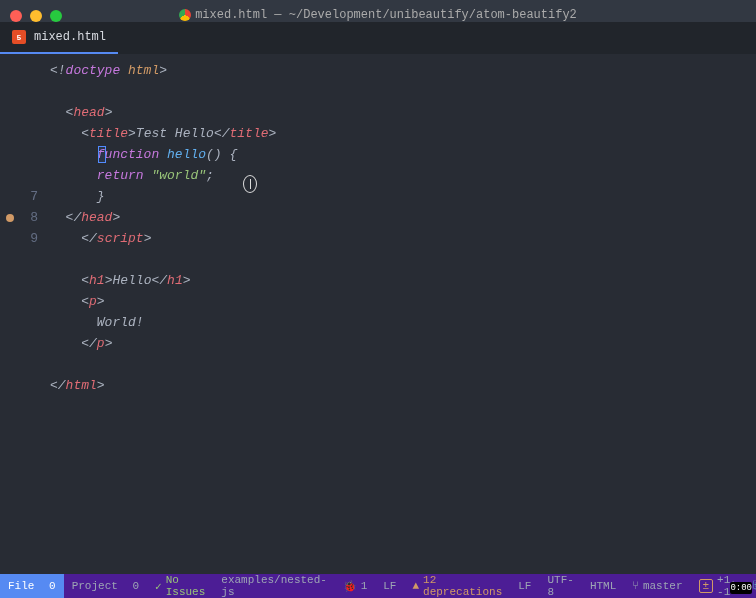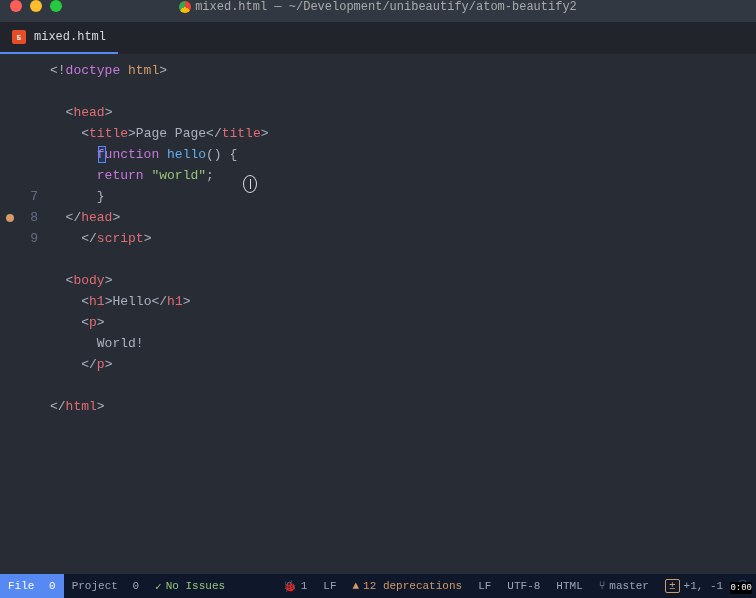--- a/index.html
+++ b/index.html
@@ -10,21 +10,21 @@
   color: #abb2bf;
   width: 756px;
   height: 598px;
   overflow: hidden;
   position: relative;
 }
 .titlebar {
   height: 22px;
   background: #323842;
   display: flex;
-  align-items: flex-start;
+  align-items: flex-end;
   position: relative;
 }
 .traffic-lights {
   display: flex;
   gap: 8px;
   padding-left: 10px;
   position: absolute;
   left: 0;
 }
 .traffic-light { width: 12px; height: 12px; border-radius: 50%; }
@@ -84,20 +84,21 @@
 .gutter-line {
   height: 21px;
   padding-right: 12px;
   color: #636d83;
   font-size: 13px;
   line-height: 21px;
 }
 .code-pane {
   flex: 1;
   padding-top: 6px;
+  font-style: italic;
 }
 .code-line {
   height: 21px;
   line-height: 21px;
   white-space: pre;
   font-size: 13px;
 }
 .git-dot {
   position: absolute;
   left: 6px;
@@ -136,21 +137,21 @@
   width: 1px;
   height: 10px;
   background: #ddd;
 }
 .status-bar {
   position: absolute;
   bottom: 0;
   left: 0;
   right: 0;
   height: 24px;
-  background: #0f172a;
+  background: #4c1d95;
   display: flex;
   align-items: center;
   font-size: 11px;
   color: #9da5b4;
 }
 .status-item {
   padding: 0 8px;
   display: flex;
   align-items: center;
   gap: 4px;
@@ -210,28 +211,27 @@
     <div class="gutter-line"></div>
     <div class="gutter-line"></div>
     <div class="gutter-line">7</div>
     <div class="gutter-line" style="position:relative"><span class="git-dot" style="top:7px"></span><span>8</span></div>
     <div class="gutter-line">9</div>
   </div>
   <div class="code-pane">
     <div class="code-line"><span class="c-bracket">&lt;!</span><span class="c-doctype">doctype</span><span class="c-attr"> html</span><span class="c-bracket">&gt;</span></div>
     <div class="code-line"></div>
     <div class="code-line">  <span class="c-bracket">&lt;</span><span class="c-tag">head</span><span class="c-bracket">&gt;</span></div>
-    <div class="code-line">    <span class="c-bracket">&lt;</span><span class="c-tag">title</span><span class="c-bracket">&gt;</span><span class="c-txt">Page Page</span><span class="c-bracket">&lt;/</span><span class="c-tag">title</span><span class="c-bracket">&gt;</span></div>
+    <div class="code-line">    <span class="c-bracket">&lt;</span><span class="c-tag">title</span><span class="c-bracket">&gt;</span><span class="c-txt">Test Hello</span><span class="c-bracket">&lt;/</span><span class="c-tag">title</span><span class="c-bracket">&gt;</span></div>
     <div class="code-line" style="position:relative">      <span class="cursor-box" style="left:48px; top:2px"></span><span class="c-kw">function</span><span class="c-fn"> hello</span><span class="c-txt">() {</span></div>
     <div class="code-line">      <span class="c-kw">return</span><span> </span><span class="c-str">"world"</span><span class="c-txt">;</span></div>
     <div class="code-line">      <span class="c-txt">}</span></div>
     <div class="code-line">  <span class="c-bracket">&lt;/</span><span class="c-tag">head</span><span class="c-bracket">&gt;</span></div>
     <div class="code-line">    <span class="c-bracket">&lt;/</span><span class="c-tag">script</span><span class="c-bracket">&gt;</span></div>
     <div class="code-line"></div>
-    <div class="code-line">  <span class="c-bracket">&lt;</span><span class="c-tag">body</span><span class="c-bracket">&gt;</span></div>
     <div class="code-line">    <span class="c-bracket">&lt;</span><span class="c-tag">h1</span><span class="c-bracket">&gt;</span><span class="c-txt">Hello</span><span class="c-bracket">&lt;/</span><span class="c-tag">h1</span><span class="c-bracket">&gt;</span></div>
     <div class="code-line">    <span class="c-bracket">&lt;</span><span class="c-tag">p</span><span class="c-bracket">&gt;</span></div>
     <div class="code-line">      <span class="c-txt">World!</span></div>
     <div class="code-line">    <span class="c-bracket">&lt;/</span><span class="c-tag">p</span><span class="c-bracket">&gt;</span></div>
     <div class="code-line"></div>
     <div class="code-line"><span class="c-bracket">&lt;/</span><span class="c-tag">html</span><span class="c-bracket">&gt;</span></div>
   </div>
   <div class="text-cursor-icon" style="left:243px; top:121px"></div>
 </div>
 
@@ -239,20 +239,21 @@
   <div class="status-item status-file">
     <span>File</span>&nbsp;<span>0</span>
   </div>
   <div class="status-item">
     <span>Project</span>&nbsp;<span>0</span>
   </div>
   <div class="status-item no-issues">
     <span>✓</span>
       <span>No Issues</span>
   </div>
+  <div class="status-item">examples/nested-js</div>
   <div class="spacer"></div>
   <div class="status-item">
     <span class="bug-icon">🐞</span>
       <span>1</span>
   </div>
   <div class="status-item">LF</div>
   <div class="status-item warn-icon">
     <span>▲</span>
       <span>12 deprecations</span>
   </div>

